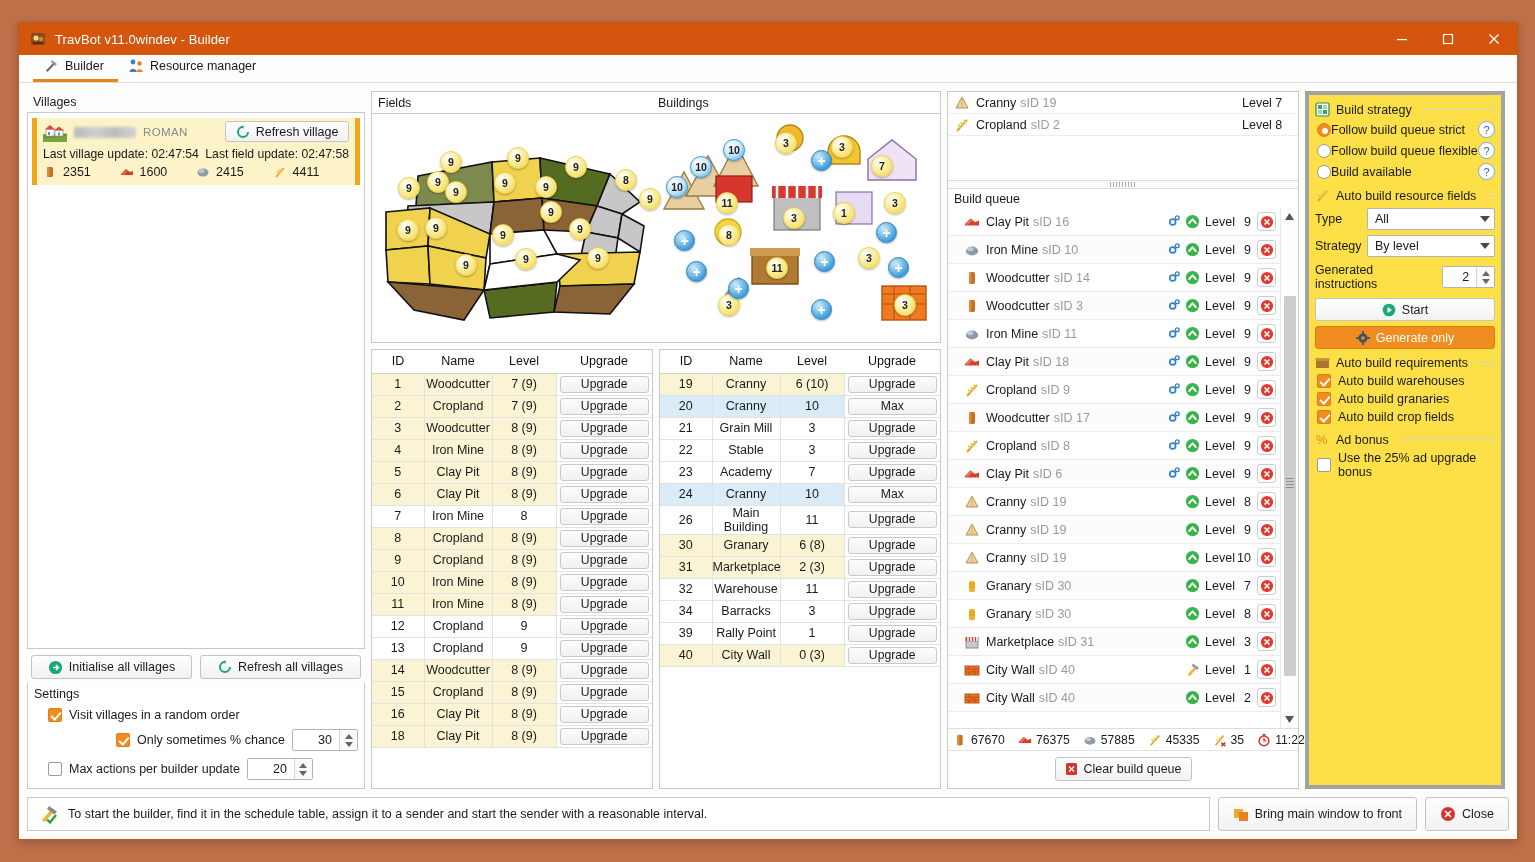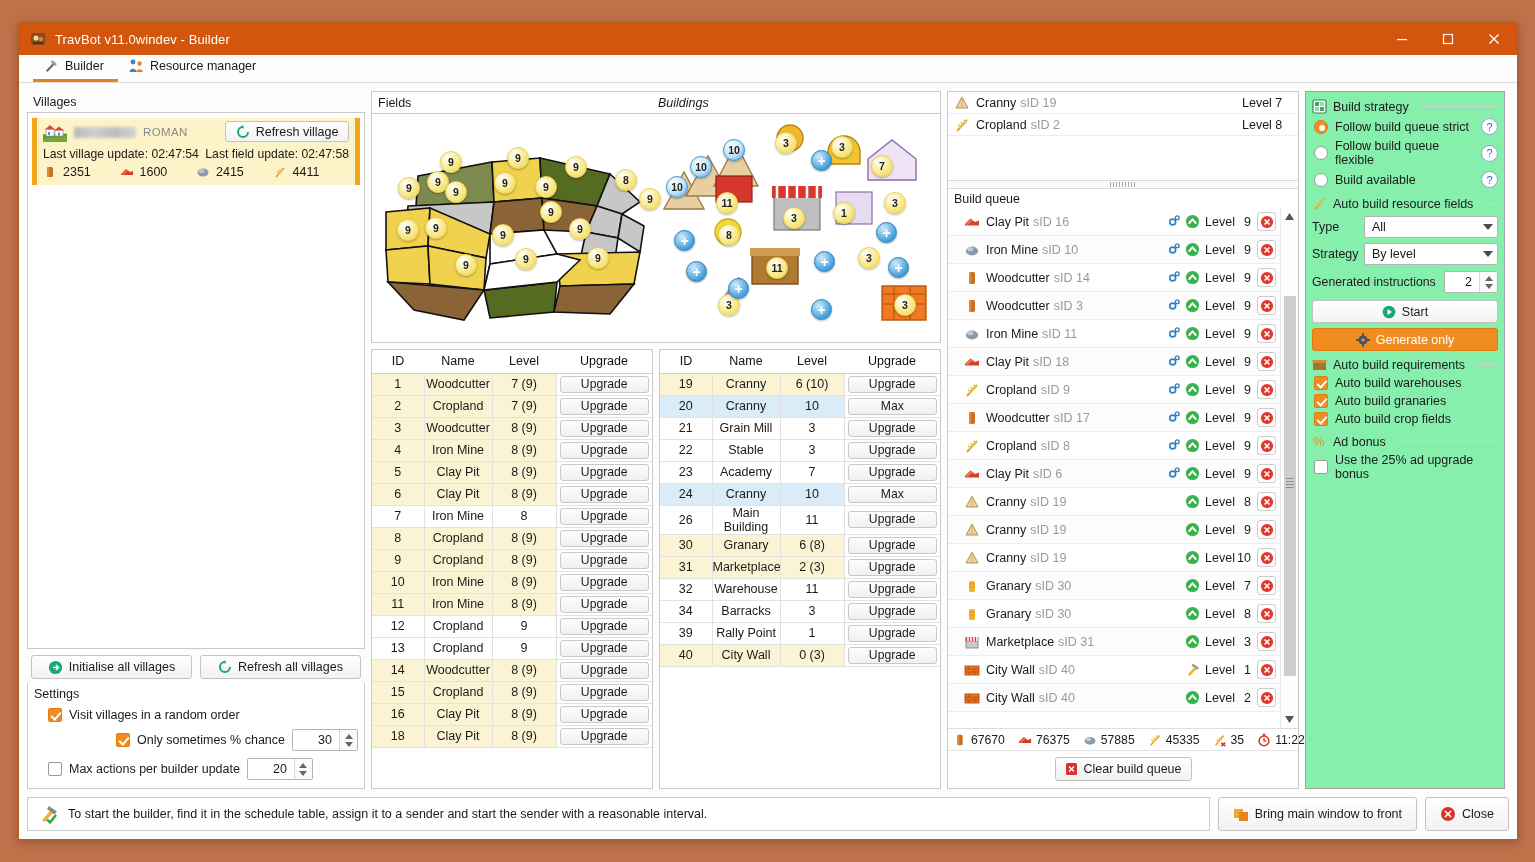--- a/index.html
+++ b/index.html
@@ -111,21 +111,21 @@
   .ar-up, .ar-dn { width:0;height:0;border-left:4px solid transparent;border-right:4px solid transparent; }
   .ar-up { border-bottom:5px solid #666; }
   .ar-dn { border-top:5px solid #666; }
   
   .col-center { width:570px; margin-left:6px; display:flex; flex-direction:column; }
   .center-head {
     border:1px solid #c9c9c9; border-bottom:none; background:#fff;
     display:flex; height:22px; align-items:center; font-size:12.5px;
   }
   .center-head .h1 { width:282px; padding-left:6px; }
-  .center-head .h2 { padding-left:4px;font-style:italic; }
+  .center-head .h2 { padding-left:4px; }
   .maps {
     border:1px solid #c9c9c9; background:#fff; height:230px;
     display:flex; position:relative;
   }
   .map-half { width:50%; position:relative; }
   .tables-wrap { flex:1; display:flex; gap:6px; min-height:0; margin-top:6px; }
   .tbl-box { border:1px solid #c9c9c9; background:#fff; flex:1; display:flex; flex-direction:column; position:relative;}
   table { border-collapse:collapse; width:100%; font-size:12.5px; table-layout:fixed; }
   th {
     font-weight:normal; background:#fff; border-bottom:1px solid #cfcfcf;
@@ -200,26 +200,26 @@
   .q-status {
     display:flex; align-items:center; gap:4px; height:22px;
     border-top:1px solid #ddd; padding:0 5px; font-size:12.2px; background:#fff;
     flex:0 0 22px;
   }
   .q-status .sitem { display:flex; align-items:center; gap:4px; margin-right:9px; }
   .q-footer { padding:6px 0 7px 0; display:flex; justify-content:center;
     border-top:1px solid #e4e4e4; background:#fff; flex:0 0 auto; }
   
   .col-strat { width:200px; margin-left:6px; display:flex; flex-direction:column; }
-  .strat-panel { border:1px solid #a3a3a3; background:#86efac; flex:1; padding:4px 6px 0 6px; }
+  .strat-panel { border:4px solid #a3a3a3; background:#fde047; flex:1; padding:4px 6px 0 6px; }
   .grp-head { display:flex; align-items:center; gap:6px; margin:3px 0 4px 0; }
   .grp-ico { width:15px; height:15px; flex:0 0 15px; }
   .grp-txt { font-size:12.5px; white-space:nowrap; }
   .grp-line { flex:1; height:1px; background:#d2d2d2; margin-left:5px; }
-  .radio-row { display:flex; align-items:center; gap:7px; margin:4px 0 4px 2px; font-size:12.5px; }
+  .radio-row { display:flex; align-items:center; margin:4px 0 4px 2px; font-size:12.5px; }
   .radio {
     width:14px; height:14px; border-radius:50%; border:1px solid #9a9a9a;
     background:#fff; flex:0 0 14px; position:relative;
   }
   .radio.on { border-color:#e07d12; background:#f08c20; }
   .radio.on:after { content:""; position:absolute; left:4px; top:4px; width:6px; height:6px;
     border-radius:50%; background:#fff; }
   .help {
     width:17px; height:17px; border-radius:50%; border:1px solid #7aa8d4;
     color:#2f6fae; font-size:11px; display:flex; align-items:center; justify-content:center;

